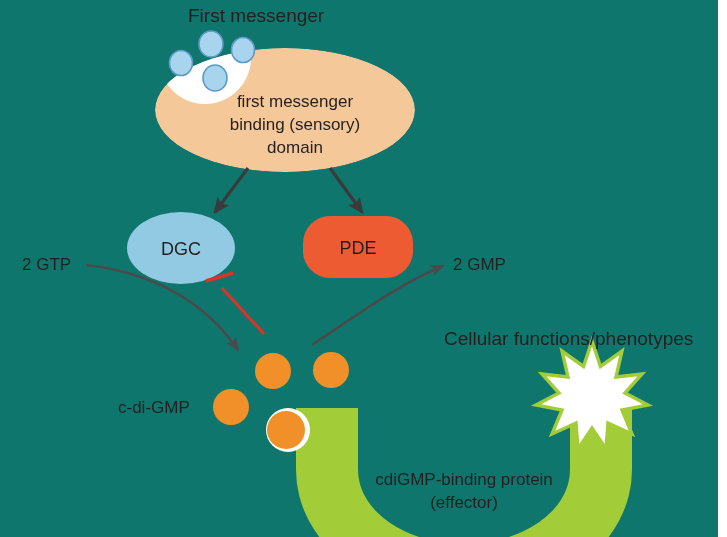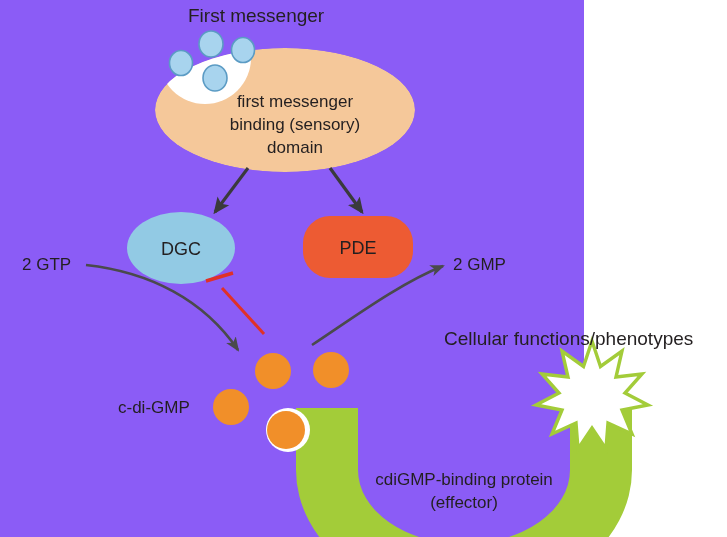--- a/index.html
+++ b/index.html
@@ -8,23 +8,23 @@
     background: #ffffff;
   }
   body {
     width: 727px;
     height: 537px;
     font-family: "Liberation Sans", sans-serif;
     overflow: hidden;
   }
   #diagram-root {
     position: relative;
-    width: 584px;
+    width: 718px;
     height: 537px;
-    background: #8b5cf6;
+    background: #0f766e;
   }
   svg.canvas {
     display: block;
     width: 727px;
     height: 537px;
   }
   text {
     font-family: "Liberation Sans", sans-serif;
     fill: #231f20;
   }

